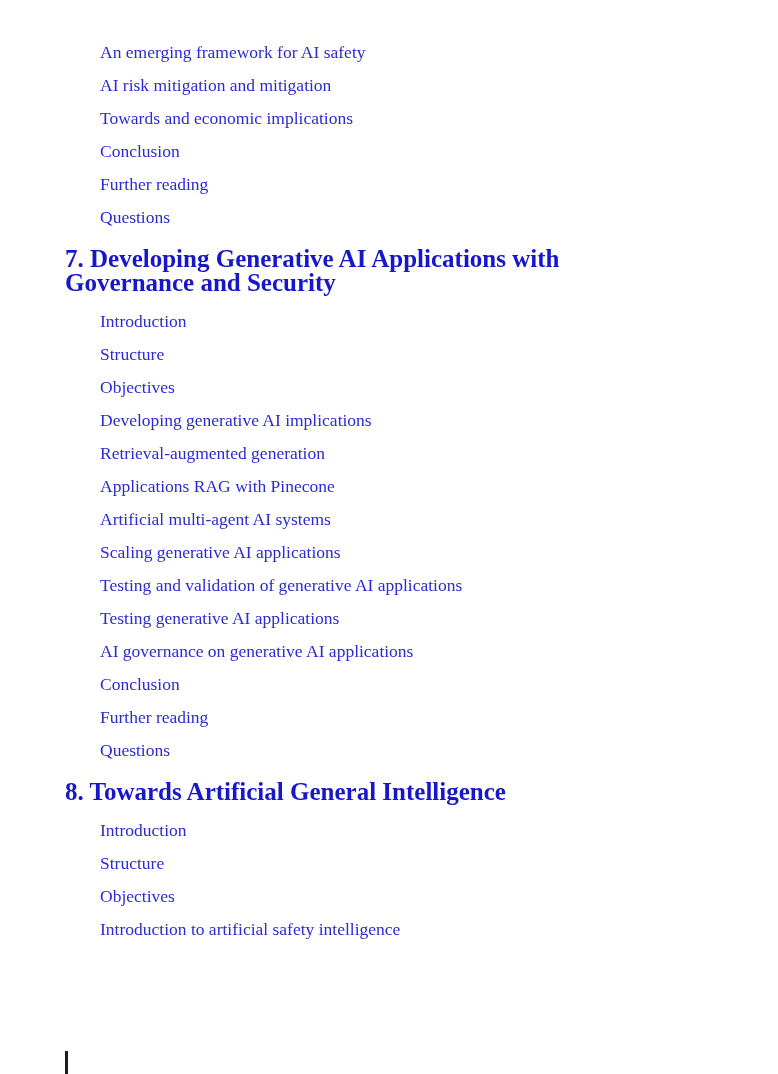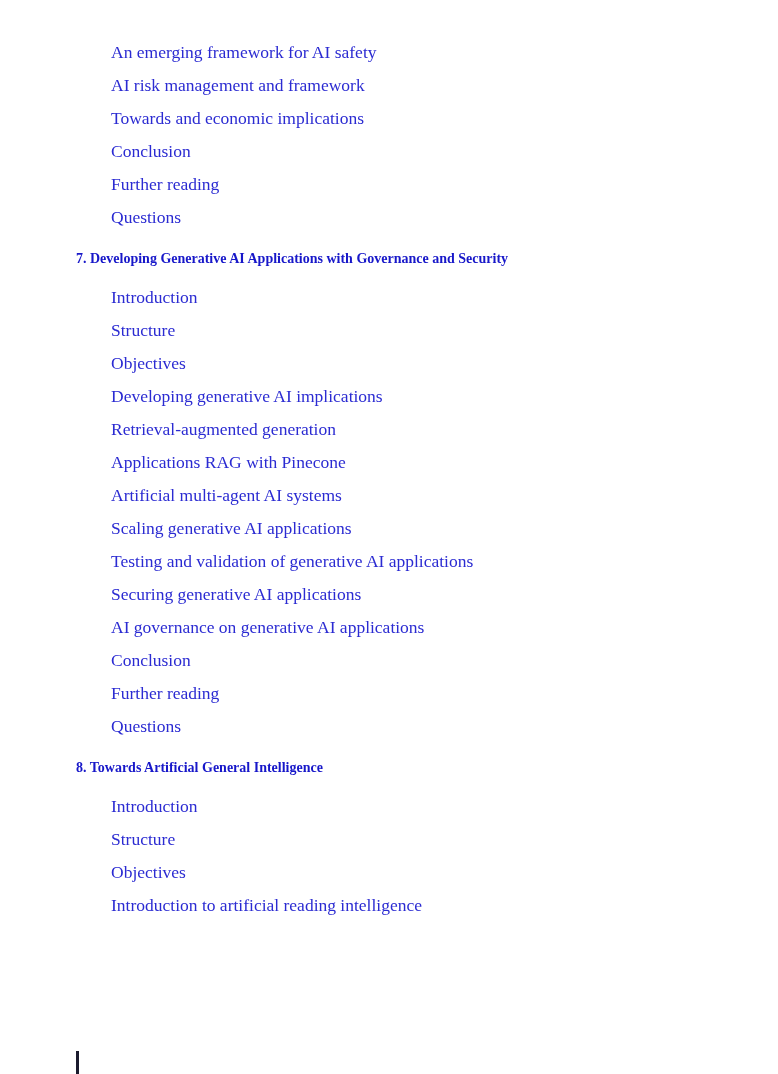--- a/index.html
+++ b/index.html
@@ -10,35 +10,35 @@
     width: 778px;
     height: 1074px;
     background: #ffffff;
     font-family: "Liberation Serif", serif;
     position: relative;
     overflow: hidden;
   }
   .page {
     position: absolute;
     top: 0;
-    left: 11px;
+    left: 0;
     width: 626px;
     height: 1074px;
     background: #ffffff;
   }
   .toc {
     padding-top: 36px;
   }
   .toc-section {
     margin: 0;
   }
   .toc-heading {
     color: #1717c9;
     font-weight: bold;
-    font-size: 14px;
+    font-size: 25px;
     line-height: 24px;
     margin: 13px 0 10px 65px;
     max-width: 597px;
     cursor: pointer;
   }
   .toc-item {
     color: #2b2bd2;
     font-size: 17.5px;
     line-height: 33px;
     margin-left: 100px;
@@ -54,45 +54,45 @@
     background: #1b1b2e;
   }
 </style>
 </head>
 <body>
 
 <div class="page">
   <div class="toc" id="toc">
       <div class="toc-section">
         <div class="toc-item">An emerging framework for AI safety</div>
-        <div class="toc-item">AI risk management and framework</div>
+        <div class="toc-item">AI risk mitigation and mitigation</div>
         <div class="toc-item">Towards and economic implications</div>
         <div class="toc-item">Conclusion</div>
         <div class="toc-item">Further reading</div>
         <div class="toc-item">Questions</div>
       </div>
       <div class="toc-section">
         <div class="toc-heading">7. Developing Generative AI Applications with Governance and Security</div>
         <div class="toc-item">Introduction</div>
         <div class="toc-item">Structure</div>
         <div class="toc-item">Objectives</div>
         <div class="toc-item">Developing generative AI implications</div>
         <div class="toc-item">Retrieval-augmented generation</div>
         <div class="toc-item">Applications RAG with Pinecone</div>
         <div class="toc-item">Artificial multi-agent AI systems</div>
         <div class="toc-item">Scaling generative AI applications</div>
         <div class="toc-item">Testing and validation of generative AI applications</div>
-        <div class="toc-item">Securing generative AI applications</div>
+        <div class="toc-item">Testing generative AI applications</div>
         <div class="toc-item">AI governance on generative AI applications</div>
         <div class="toc-item">Conclusion</div>
         <div class="toc-item">Further reading</div>
         <div class="toc-item">Questions</div>
       </div>
       <div class="toc-section">
         <div class="toc-heading">8. Towards Artificial General Intelligence</div>
         <div class="toc-item">Introduction</div>
         <div class="toc-item">Structure</div>
         <div class="toc-item">Objectives</div>
-        <div class="toc-item">Introduction to artificial reading intelligence</div>
+        <div class="toc-item">Introduction to artificial safety intelligence</div>
       </div>
     </div>
   <div class="clipped-fragment"></div>
 </div>
 
 </body></html>

